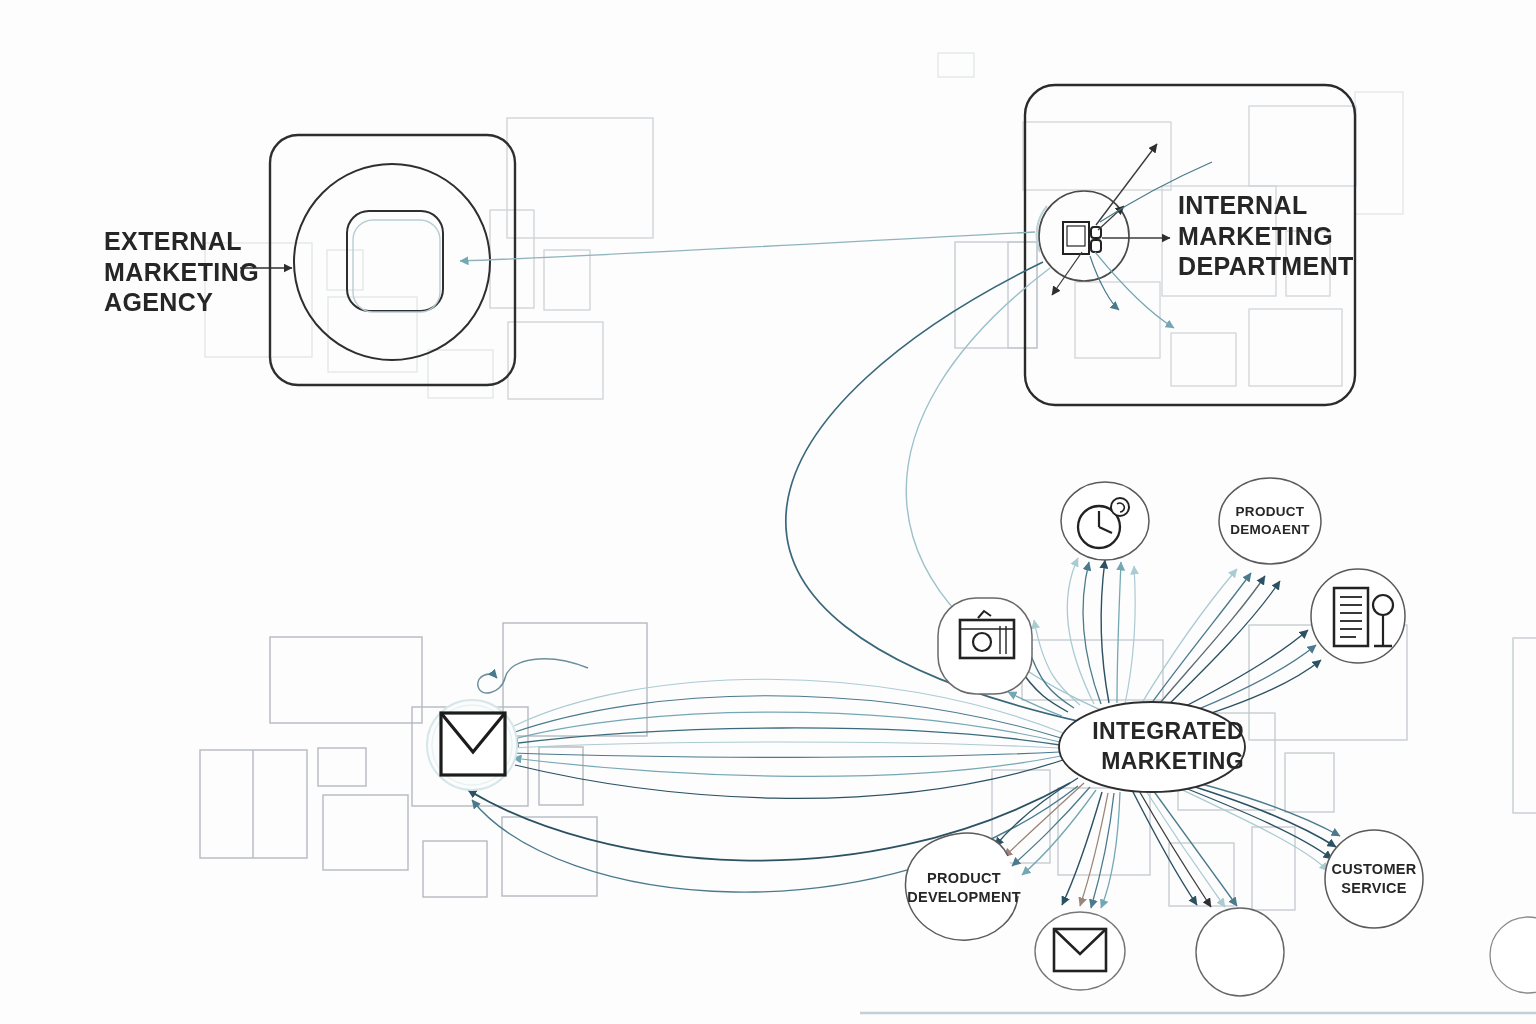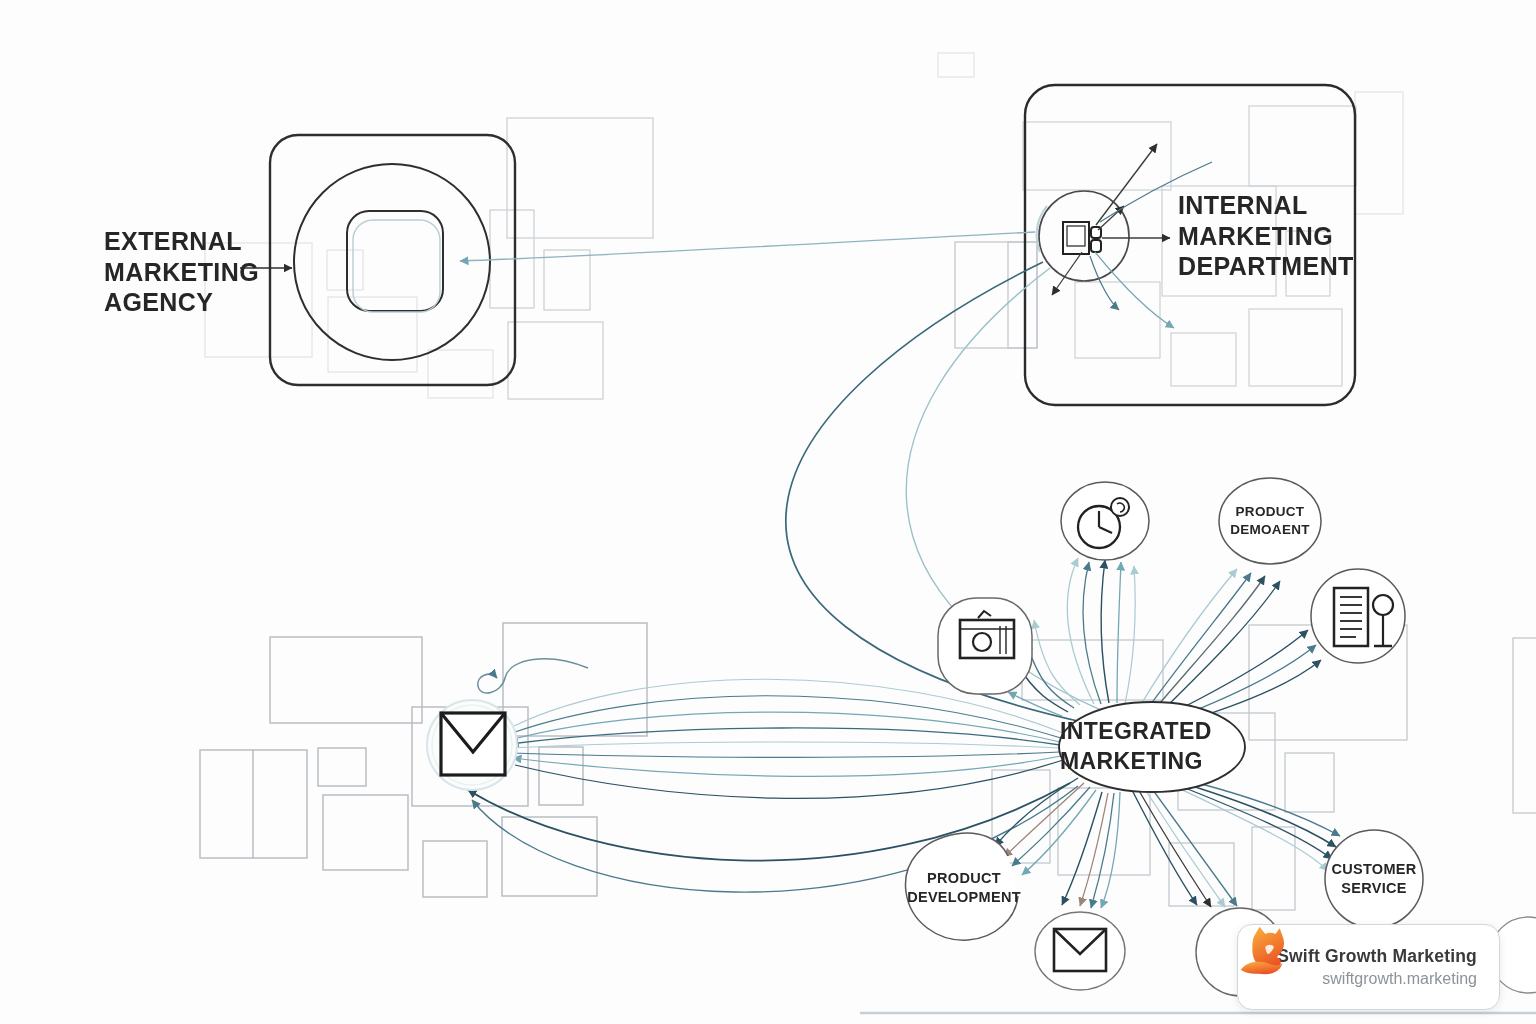--- a/index.html
+++ b/index.html
@@ -2,21 +2,21 @@
 <html><head>
 <meta charset="utf-8">
 <style>
   html,body{margin:0;padding:0;background:#ffffff;}
   #stage{position:relative;width:1536px;height:1024px;background:#fdfdfd;overflow:hidden;
          font-family:"Liberation Sans", sans-serif;}
   svg{position:absolute;left:0;top:0;}
   .ln{fill:none;}
   .lbl{position:absolute;white-space:pre-line;color:#262626;font-weight:600;line-height:1.22;}
   .lbl-big{font-size:25px;letter-spacing:.4px;text-align:left;}
-  .lbl-hub{font-size:23px;letter-spacing:.4px;text-align:left;line-height:1.3;}
+  .lbl-hub{font-size:23px;letter-spacing:.4px;text-align:right;line-height:1.3;}
   .lbl-node{font-size:14.5px;letter-spacing:.3px;text-align:center;line-height:1.28;}
   .lbl-node-sm{font-size:13.5px;letter-spacing:.3px;text-align:center;line-height:1.3;}
   #badge{position:absolute;left:1237px;top:924px;width:263px;height:86px;background:#ffffff;
          border:1.5px solid #d6d6d6;border-radius:15px;box-shadow:0 2px 8px rgba(0,0,0,.09);
          display:flex;align-items:center;justify-content:flex-end;box-sizing:border-box;padding:0 12px 0 8px;}
   #badge .txt{text-align:right;margin-right:10px;}
   #badge .title{font-size:17.5px;font-weight:700;color:#3a3a3a;letter-spacing:.2px;}
   #badge .domain{font-size:16px;font-weight:400;color:#8d9298;margin-top:3px;}
 </style>
 </head>
@@ -283,25 +283,14 @@
 
 <div class="lbl lbl-node-sm" style="left:1220px;top:503px;width:100px;">PRODUCT
 DEMOAENT</div>
 
 <div class="lbl lbl-node" style="left:903px;top:869px;width:122px;">PRODUCT
 DEVELOPMENT</div>
 
 <div class="lbl lbl-node" style="left:1324px;top:860px;width:100px;">CUSTOMER
 SERVICE</div>
 
-<div id="badge">
-  <div class="txt">
-    <div class="title">Swift Growth Marketing</div>
-    <div class="domain">swiftgrowth.marketing</div>
-  </div>
-  <svg width="46" height="58" viewBox="0 0 64 80">
-    <path fill="url(#foxg)" d="M22,16 L30,2 L38,12 C42,10 48,10 52,12 L58,4 L63,18 C66,28 62,38 54,44 C60,46 62,54 56,58 C48,64 36,64 30,58 C24,52 20,44 20,34 C20,27 20,21 22,16 Z"></path>
-    <path fill="url(#foxg)" d="M4,62 C12,50 30,48 44,54 C52,57 58,56 62,52 C60,62 50,68 38,68 C24,68 12,68 4,62 Z"></path>
-    <path fill="#ffffff" d="M38,30 C41,26 47,26 50,30 C48,36 44,40 41,40 C39,36 38,33 38,30 Z" opacity="0.85"></path>
-  </svg>
+
 </div>
 
-</div>
-
 </body></html>

